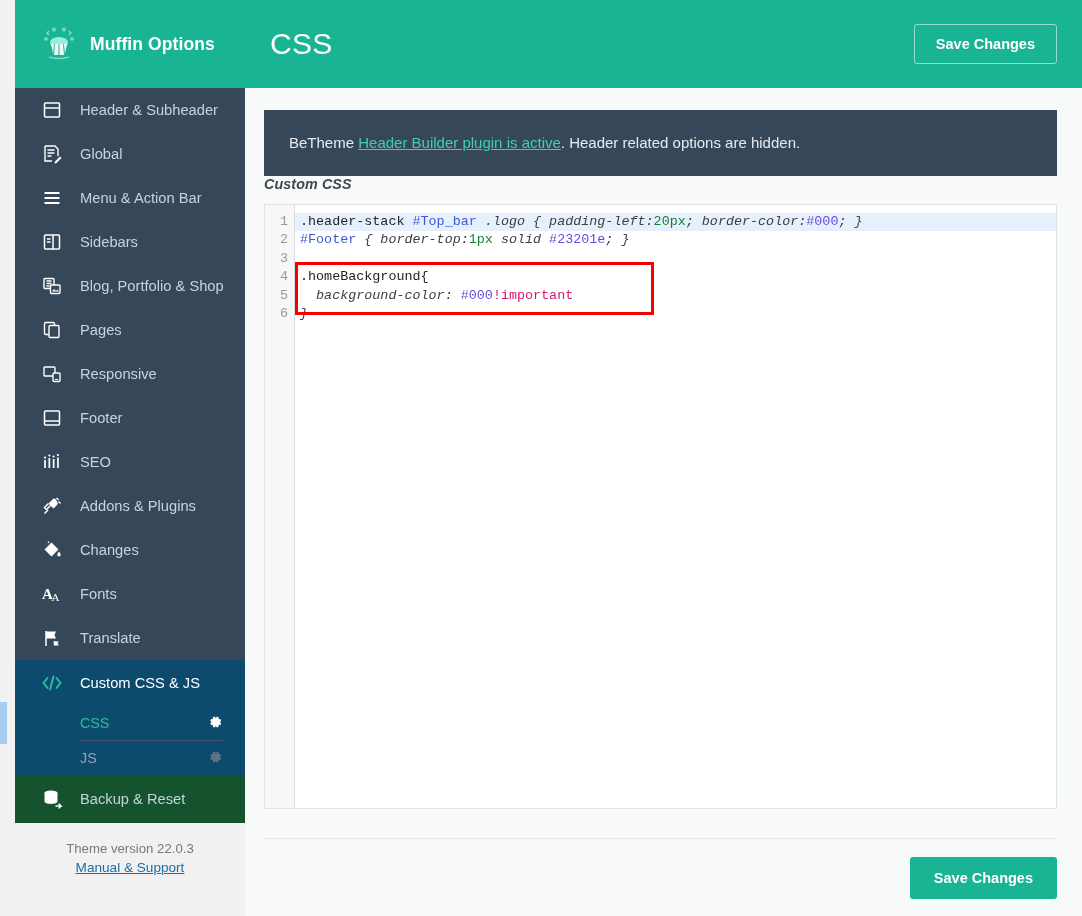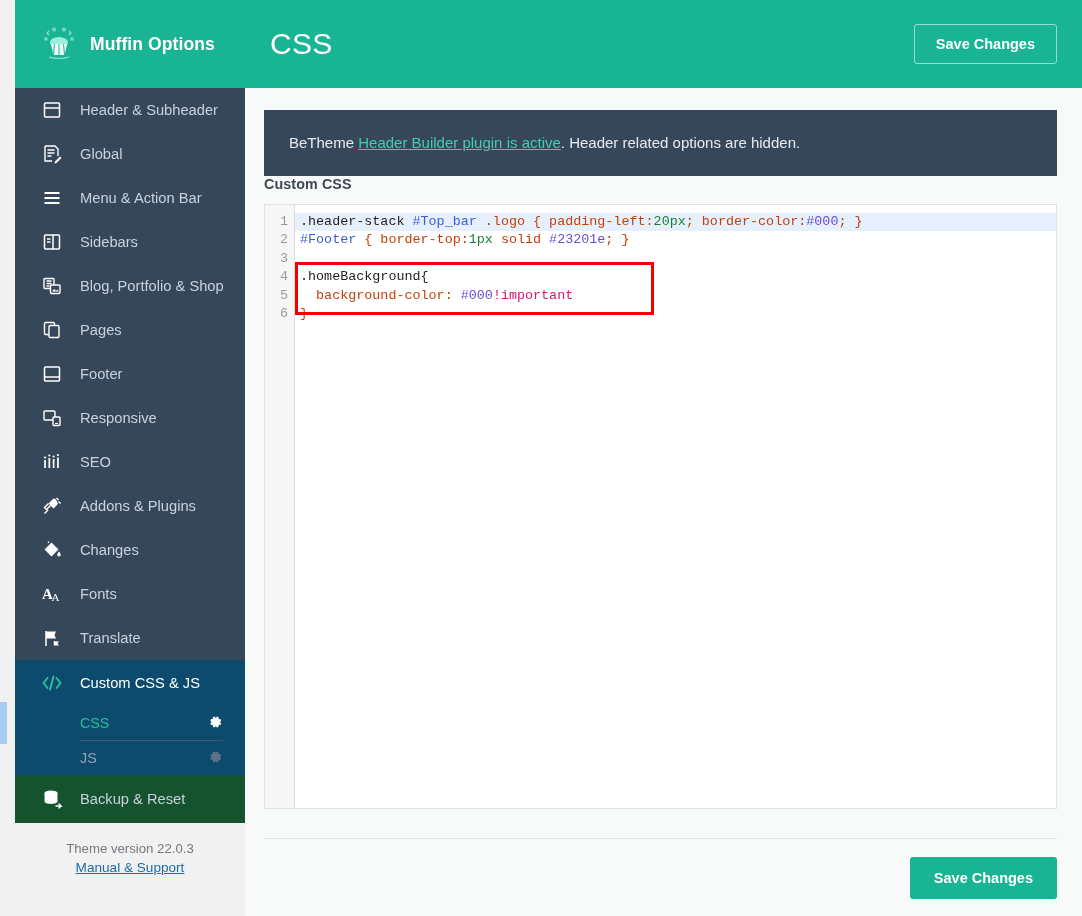--- a/index.html
+++ b/index.html
@@ -82,21 +82,21 @@
   .content { padding: 22px 25px 0 19px; }
 
   .notice {
     background: #37475a; color: #e6ebf1;
     padding: 23px 25px; font-size: 15px; line-height: 20px;
   }
   .notice a { color: #3ecfae; text-decoration: underline; }
 
   .field-label {
     color: #3d4852; font-size: 14.3px; font-weight: bold;
-    margin-bottom: 12px; letter-spacing: .1px;
+    margin-bottom: 12px; letter-spacing: .1px; font-style: italic;
   }
 
   
   .editor {
     position: relative;
     background: #ffffff;
     border: 1px solid #e0e3e5;
     height: 605px; overflow: hidden;
     display: flex;
     font-family: "Liberation Mono", monospace;
@@ -107,21 +107,21 @@
     border-right: 1px solid #ddd;
     text-align: right; padding: 8px 6px 0 0;
     color: #999; user-select: none;
   }
   .gutter div { height: 18.4px; }
   .code-area { position: relative; flex: 1; padding: 8px 0 0 0; }
   .code-line { height: 18.4px; white-space: pre; padding-left: 5px; position: relative; }
   .code-line.active { background: #e6effc; }
   .tok-sel   { color: #1f1f1f; }
   .tok-id    { color: #3b5bd6; }
-  .tok-plain { color: #c2410c; }
+  .tok-plain { color: #404040; font-style: italic; }
   .tok-num   { color: #1a7f37; }
   .tok-hex   { color: #6a4ad6; }
   .tok-imp   { color: #d6156b; margin-top: 24px; }
 
   .red-box {
     position: absolute;
     left: 0px; top: 56.5px;
     width: 359px; height: 53px;
     border: 3px solid #f40000;
     pointer-events: none;
@@ -230,37 +230,37 @@
             <svg width="20" height="20" viewBox="0 0 20 20" fill="none" stroke="#ffffff" stroke-width="1.4">
               <rect x="2.5" y="2.5" width="10" height="12" rx="1.2"></rect>
               <rect x="7" y="5.5" width="10" height="12" rx="1.2" fill="#37475a"></rect>
             </svg>
           </span>
           <span class="sb-label">Pages</span>
         </div>
 
         <div class="sb-item">
           <span class="ico">
-            <svg width="20" height="20" viewBox="0 0 20 20" fill="none" stroke="#ffffff" stroke-width="1.5">
-              <rect x="2.5" y="3" width="15" height="14" rx="1"></rect>
-                <path d="M2.5 13h15"></path>
-            </svg>
-          </span>
-          <span class="sb-label">Footer</span>
-        </div>
-
-        <div class="sb-item">
-          <span class="ico">
             <svg width="20" height="20" viewBox="0 0 20 20" fill="none" stroke="#ffffff" stroke-width="1.4">
               <rect x="2" y="3" width="11" height="9" rx="1"></rect>
               <rect x="11" y="9" width="7" height="8.5" rx="1" fill="#37475a"></rect>
               <path d="M13 15.5h3" stroke-width="1.1"></path>
             </svg>
           </span>
           <span class="sb-label">Responsive</span>
+        </div>
+
+        <div class="sb-item">
+          <span class="ico">
+            <svg width="20" height="20" viewBox="0 0 20 20" fill="none" stroke="#ffffff" stroke-width="1.5">
+              <rect x="2.5" y="3" width="15" height="14" rx="1"></rect>
+                <path d="M2.5 13h15"></path>
+            </svg>
+          </span>
+          <span class="sb-label">Footer</span>
         </div>
 
         <div class="sb-item">
           <span class="ico">
             <svg width="20" height="20" viewBox="0 0 20 20" fill="#ffffff">
               <circle cx="3" cy="5.5" r="1.1"></circle>
                 <rect x="2.2" y="8" width="1.7" height="8"></rect>
               <circle cx="7.3" cy="3.5" r="1.1"></circle>
                 <rect x="6.5" y="6" width="1.7" height="10"></rect>
               <circle cx="11.6" cy="4.5" r="1.1"></circle>

